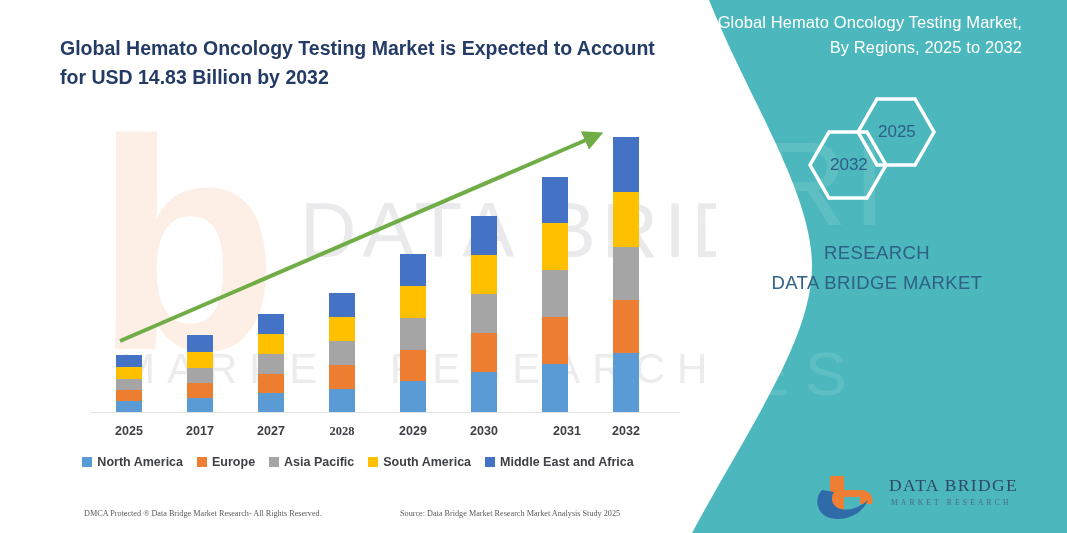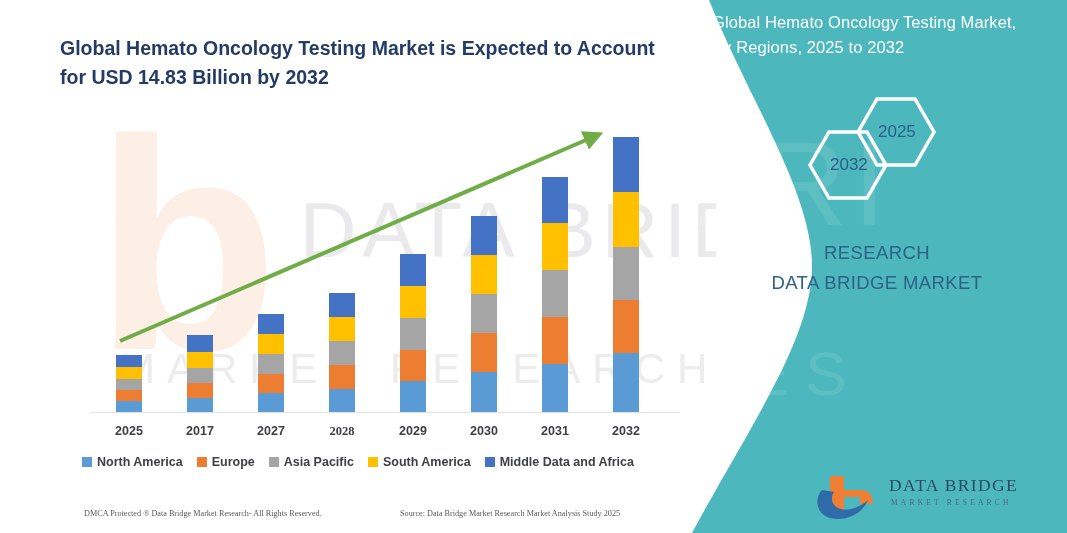--- a/index.html
+++ b/index.html
@@ -15,21 +15,21 @@
   
   .teal-panel{
     position:absolute;top:0;right:0;width:380px;height:533px;
     overflow:hidden;pointer-events:none;
   }
   .teal-panel svg{display:block;}
   .panel-content{position:absolute;top:0;right:0;width:380px;height:533px;}
 
   .panel-title{
     position:absolute;left:25px;top:10px;width:310px;
-    text-align:left;color:#ffffff;
+    text-align:right;color:#ffffff;
     font-size:16.5px;line-height:25px;font-weight:400;
     letter-spacing:.1px;
   }
 
   .hexwrap{position:absolute;left:95px;top:95px;width:190px;height:110px;}
   .hexlabel{
     position:absolute;color:#2e5f86;font-size:17px;font-weight:400;
   }
   .brand-lines{
     position:absolute;left:30px;top:238px;width:320px;text-align:center;
@@ -189,21 +189,21 @@
       <line id="arrow-line" x1="120" y1="341" x2="593" y2="137" stroke="#70ad47" stroke-width="4" marker-end="url(#arrowhead)"></line>
     </svg>
 
     <div class="xlabels" id="xlabels">
         <div class="xlabel" style="left: 99px;">2025</div>
         <div class="xlabel" style="left: 170px;">2017</div>
         <div class="xlabel" style="left: 241px;">2027</div>
         <div class="xlabel" style="left: 312px; font-family: Liberation Serif, serif;">2028</div>
         <div class="xlabel" style="left: 383px;">2029</div>
         <div class="xlabel" style="left: 454px;">2030</div>
-        <div class="xlabel" style="left: 525px;">2031</div>
+        <div class="xlabel" style="left: 537px;">2031</div>
         <div class="xlabel" style="left: 596px;">2032</div>
       </div>
 
     <div class="legend" id="legend">
         <div class="legend-item">
           <span class="legend-swatch" style="background: rgb(91, 155, 213);"></span>
           <span class="legend-label">North America</span>
         </div>
         <div class="legend-item">
           <span class="legend-swatch" style="background: rgb(237, 125, 49);"></span>
@@ -212,21 +212,21 @@
         <div class="legend-item">
           <span class="legend-swatch" style="background: rgb(165, 165, 165);"></span>
           <span class="legend-label">Asia Pacific</span>
         </div>
         <div class="legend-item">
           <span class="legend-swatch" style="background: rgb(255, 192, 0);"></span>
           <span class="legend-label">South America</span>
         </div>
         <div class="legend-item">
           <span class="legend-swatch" style="background: rgb(68, 114, 196);"></span>
-          <span class="legend-label">Middle Data and Africa</span>
+          <span class="legend-label">Middle East and Africa</span>
         </div>
       </div>
 
     <div class="footer">
       <span class="footer-left">DMCA Protected ® Data Bridge Market Research-  All Rights Reserved.</span>
       <span class="footer-right">Source: Data Bridge Market Research  Market Analysis Study 2025</span>
     </div>
   </div>
 
   <div class="teal-panel">

